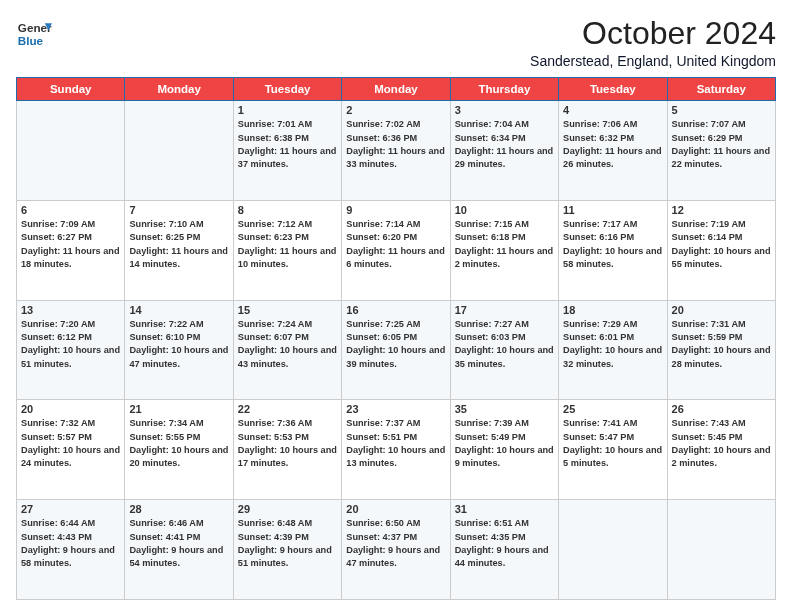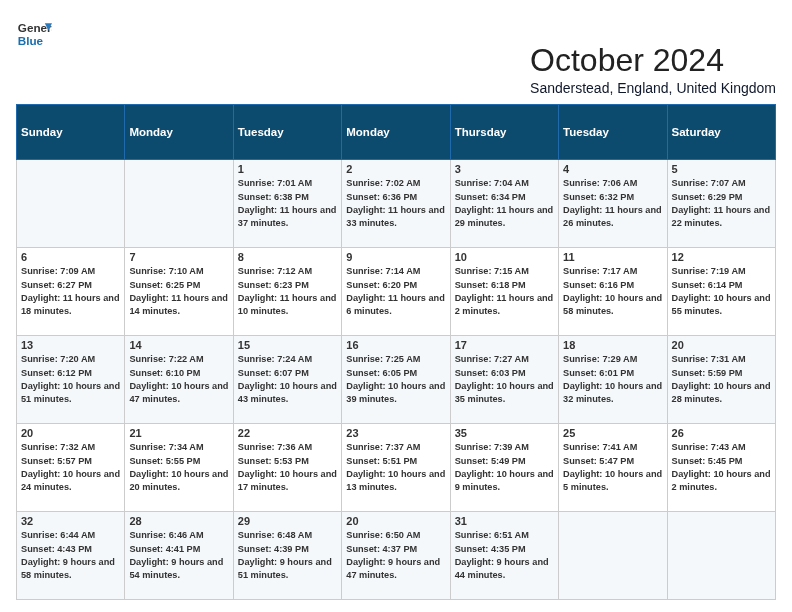--- a/index.html
+++ b/index.html
@@ -26,47 +26,47 @@
     .logo {
       display: flex;
       align-items: center;
       gap: 4px;
     }
     .logo-icon {
       width: 36px;
       height: 36px;
     }
     .title-block {
-      margin-top: 27px;
+      text-align: right;
     }
     .month-title {
       font-size: 32px;
       font-weight: normal;
       color: #222;
       line-height: 1.1;
     }
     .location {
       font-size: 14px;
       color: #0f172a;
       margin-top: 2px;
     }
     .calendar {
       flex: 1;
       border: 1px solid #ccc;
       border-collapse: collapse;
       width: 100%;
       table-layout: fixed;
     }
     .calendar th {
-      background-color: #0c4a6e;
+      background-color: #ef4444;
       color: #fff;
       font-size: 11.5px;
       font-weight: bold;
-      padding: 21px 4px;
-      text-align: left;
+      padding: 5px 4px;
+      text-align: center;
       border: 1px solid #1e6aad;
     }
     .calendar td {
       vertical-align: top;
       border: 1px solid #ccc;
       padding: 3px 4px;
       font-size: 9.5px;
       color: #333;
       height: 88px;
     }
@@ -229,21 +229,21 @@
             <span class="day-num">25</span>
             <div class="day-info">Sunrise: 7:41 AM<br>Sunset: 5:47 PM<br>Daylight: 10 hours and 5 minutes.</div>
           </td>
           <td>
             <span class="day-num">26</span>
             <div class="day-info">Sunrise: 7:43 AM<br>Sunset: 5:45 PM<br>Daylight: 10 hours and 2 minutes.</div>
           </td>
         </tr>
         <tr>
           <td>
-            <span class="day-num">32</span>
+            <span class="day-num">27</span>
             <div class="day-info">Sunrise: 6:44 AM<br>Sunset: 4:43 PM<br>Daylight: 9 hours and 58 minutes.</div>
           </td>
           <td>
             <span class="day-num">28</span>
             <div class="day-info">Sunrise: 6:46 AM<br>Sunset: 4:41 PM<br>Daylight: 9 hours and 54 minutes.</div>
           </td>
           <td>
             <span class="day-num">29</span>
             <div class="day-info">Sunrise: 6:48 AM<br>Sunset: 4:39 PM<br>Daylight: 9 hours and 51 minutes.</div>
           </td>

